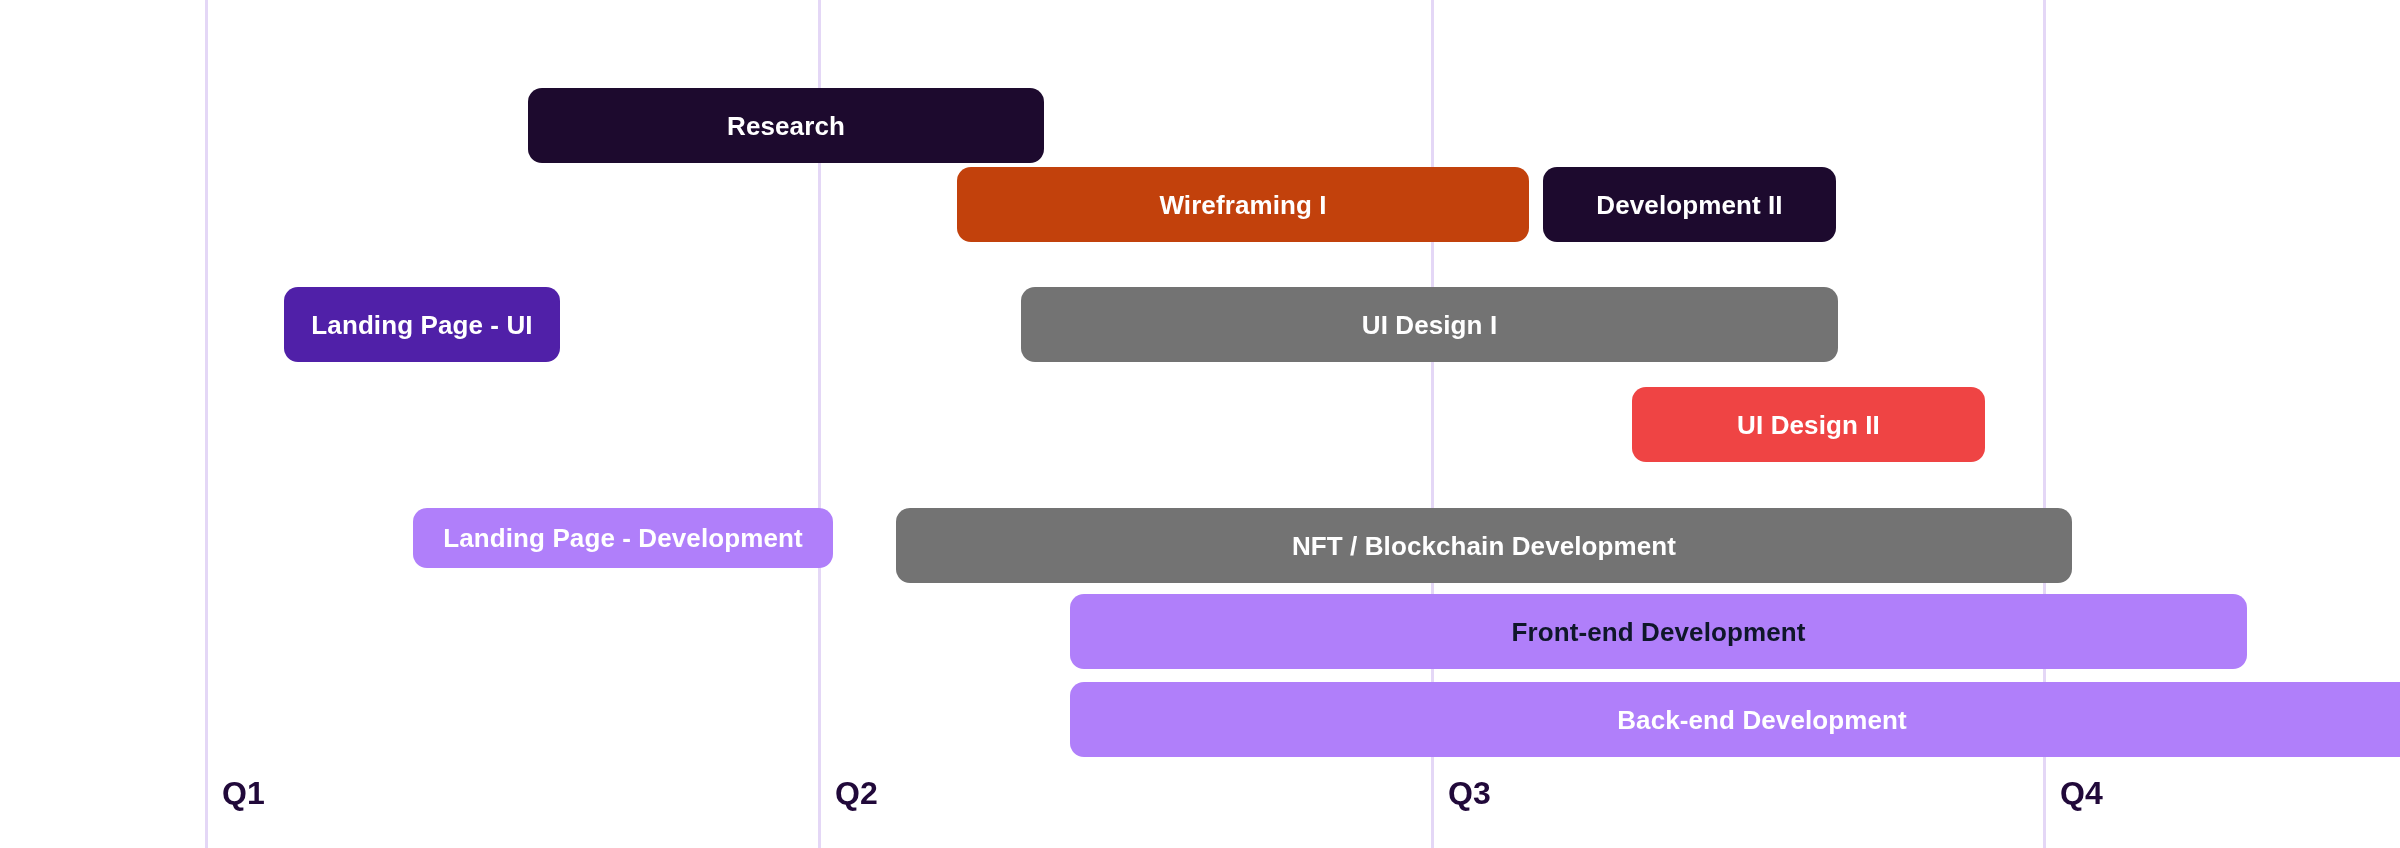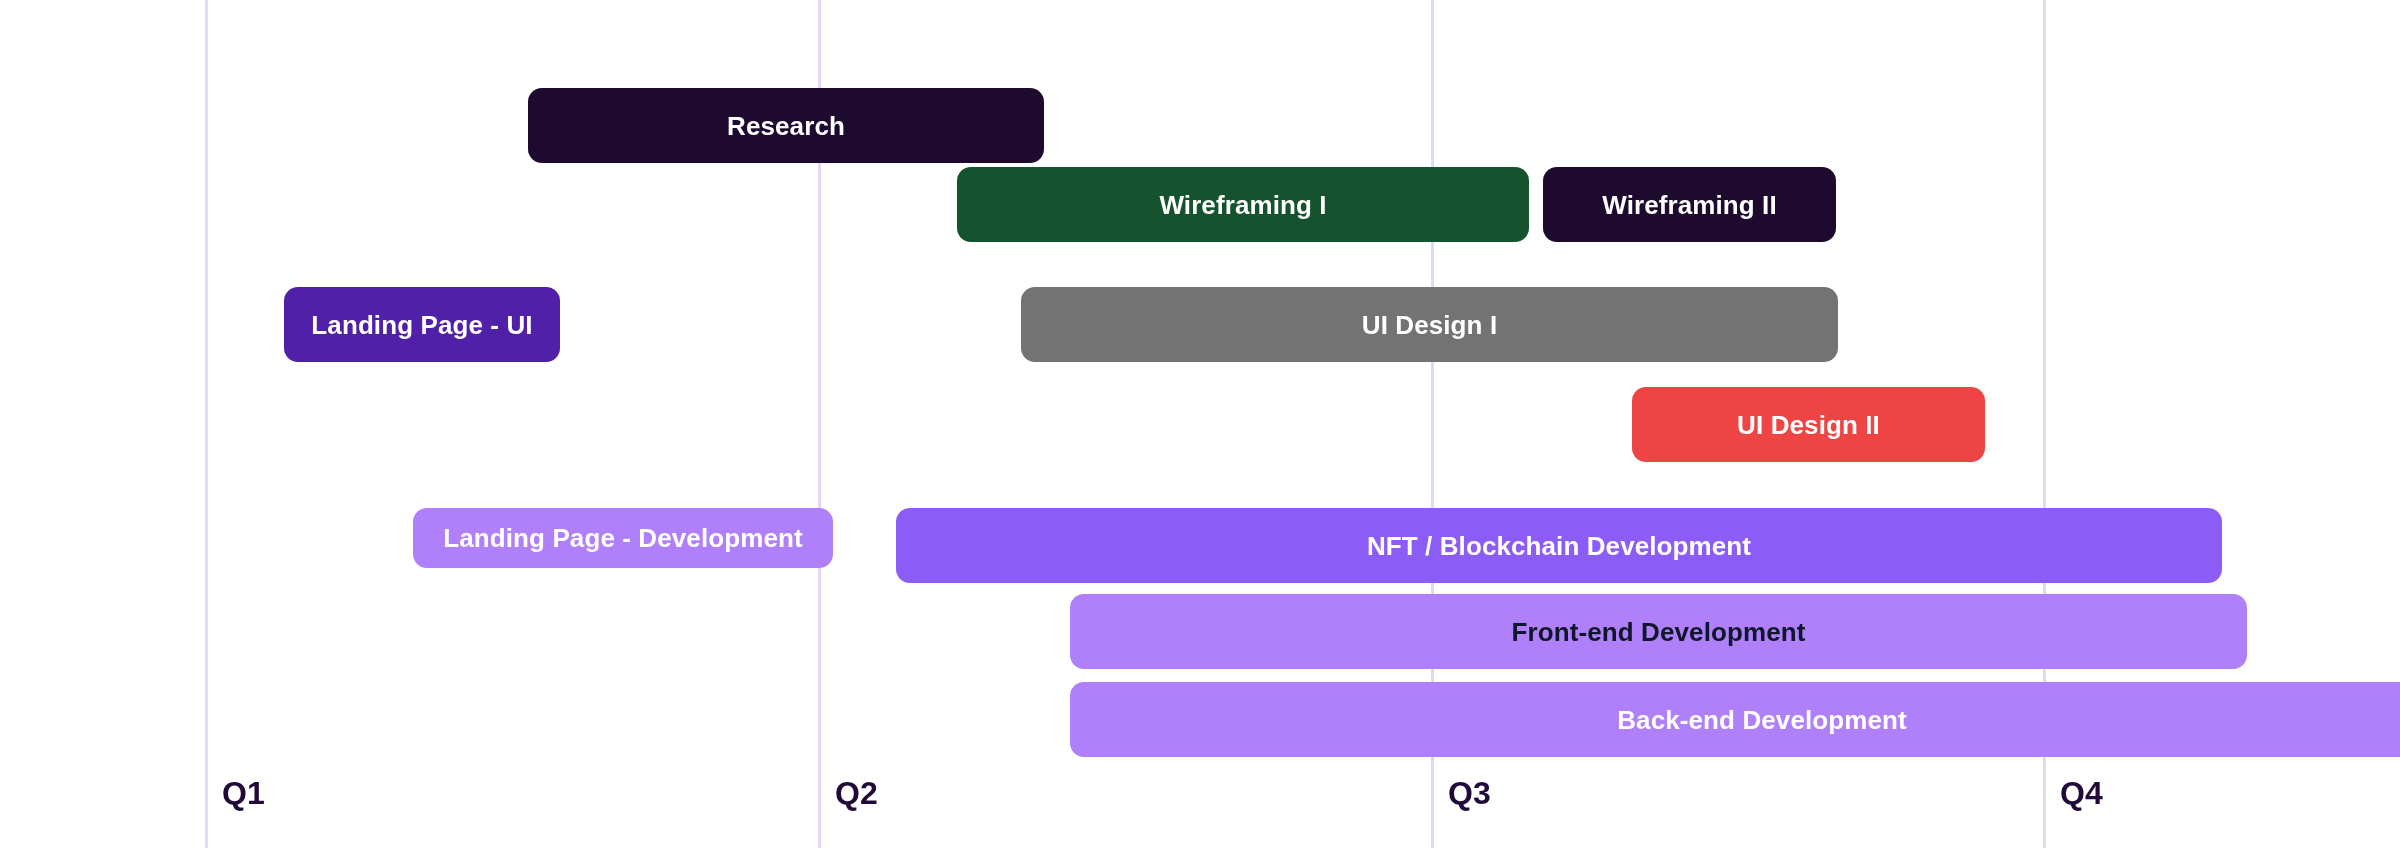--- a/index.html
+++ b/index.html
@@ -63,39 +63,39 @@
   <div id="gridlines">
       <div class="gridline" style="left: 205px; background: rgb(228, 215, 246);"></div>
       <div class="gridline" style="left: 818px; background: rgb(228, 215, 246);"></div>
       <div class="gridline" style="left: 1431px; background: rgb(228, 215, 246);"></div>
       <div class="gridline" style="left: 2043px; background: rgb(228, 215, 246);"></div>
     </div>
   <div id="bars">
       <div class="bar dark" style="left: 480px; top: 88px; width: 516px; height: 75px; background: rgb(29, 10, 46);">
         <span class="bar-label" style="color: rgb(255, 255, 255);">Research</span>
       </div>
-      <div class="bar dark" style="left: 909px; top: 167px; width: 572px; height: 75px; background: #14532d;">
+      <div class="bar dark" style="left: 909px; top: 167px; width: 572px; height: 75px; background: #c2410c;">
         <span class="bar-label" style="color: rgb(255, 255, 255);">Wireframing I</span>
       </div>
       <div class="bar dark" style="left: 1495px; top: 167px; width: 293px; height: 75px; background: rgb(29, 10, 46);">
-        <span class="bar-label" style="color: rgb(255, 255, 255);">Wireframing II</span>
+        <span class="bar-label" style="color: rgb(255, 255, 255);">Development II</span>
       </div>
       <div class="bar mid" style="left: 236px; top: 287px; width: 276px; height: 75px; background: rgb(80, 32, 168);">
         <span class="bar-label" style="color: rgb(255, 255, 255);">Landing Page - UI</span>
       </div>
       <div class="bar mid" style="left: 973px; top: 287px; width: 817px; height: 75px; background: #737373;">
         <span class="bar-label" style="color: rgb(255, 255, 255);">UI Design I</span>
       </div>
       <div class="bar mid" style="left: 1584px; top: 387px; width: 353px; height: 75px; background: #ef4444;">
         <span class="bar-label" style="color: rgb(255, 255, 255);">UI Design II</span>
       </div>
       <div class="bar light" style="left: 365px; top: 508px; width: 420px; height: 60px; background: rgb(176, 127, 250);">
         <span class="bar-label" style="color: rgb(255, 255, 255);">Landing Page - Development</span>
       </div>
-      <div class="bar light" style="left: 848px; top: 508px; width: 1326px; height: 75px; background: #8b5cf6;">
+      <div class="bar light" style="left: 848px; top: 508px; width: 1176px; height: 75px; background: #737373;">
         <span class="bar-label" style="color: rgb(255, 255, 255);">NFT / Blockchain Development</span>
       </div>
       <div class="bar light" style="left: 1022px; top: 594px; width: 1177px; height: 75px; background: rgb(176, 127, 250);">
         <span class="bar-label" style="color: #0f172a;">Front-end Development</span>
       </div>
       <div class="bar light" style="left: 1022px; top: 682px; width: 1384px; height: 75px; background: rgb(176, 127, 250);">
         <span class="bar-label" style="color: rgb(255, 255, 255);">Back-end Development</span>
       </div>
     </div>
   <div id="axis">

